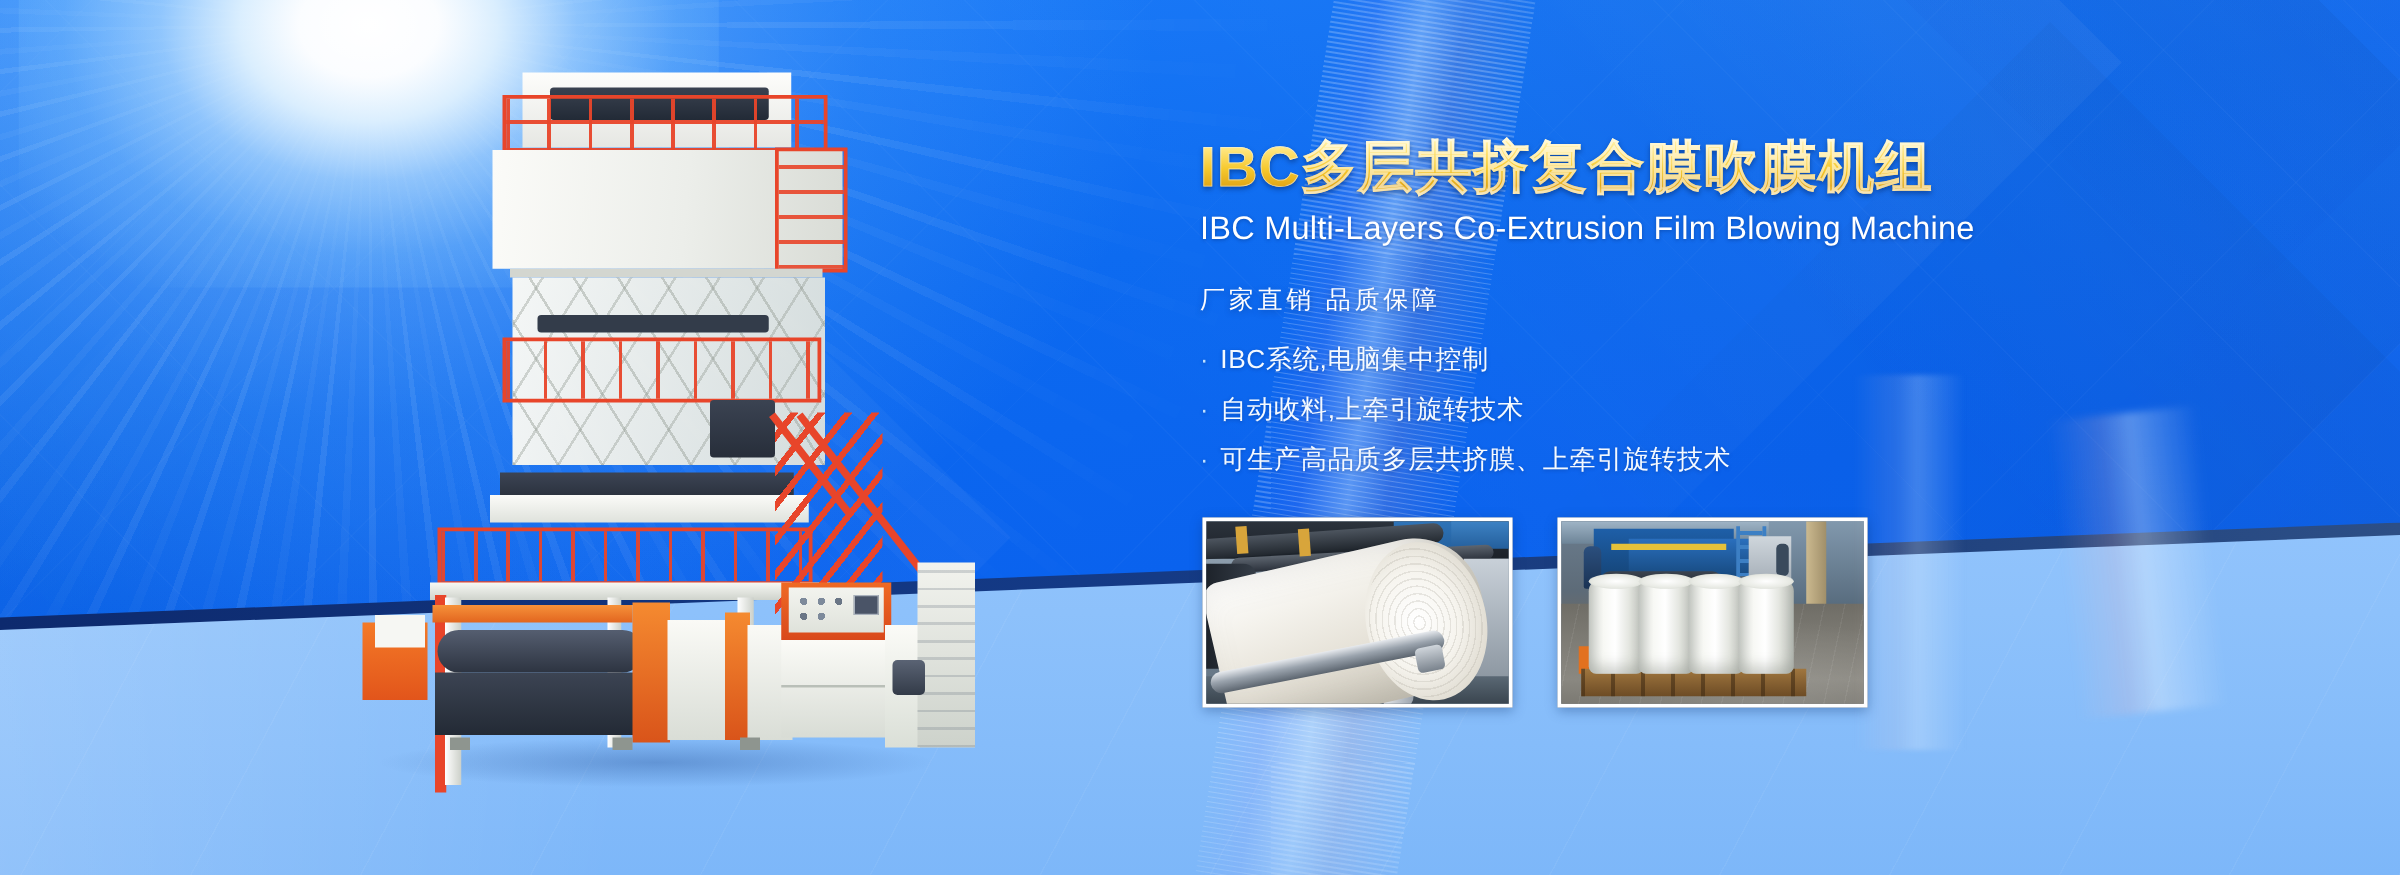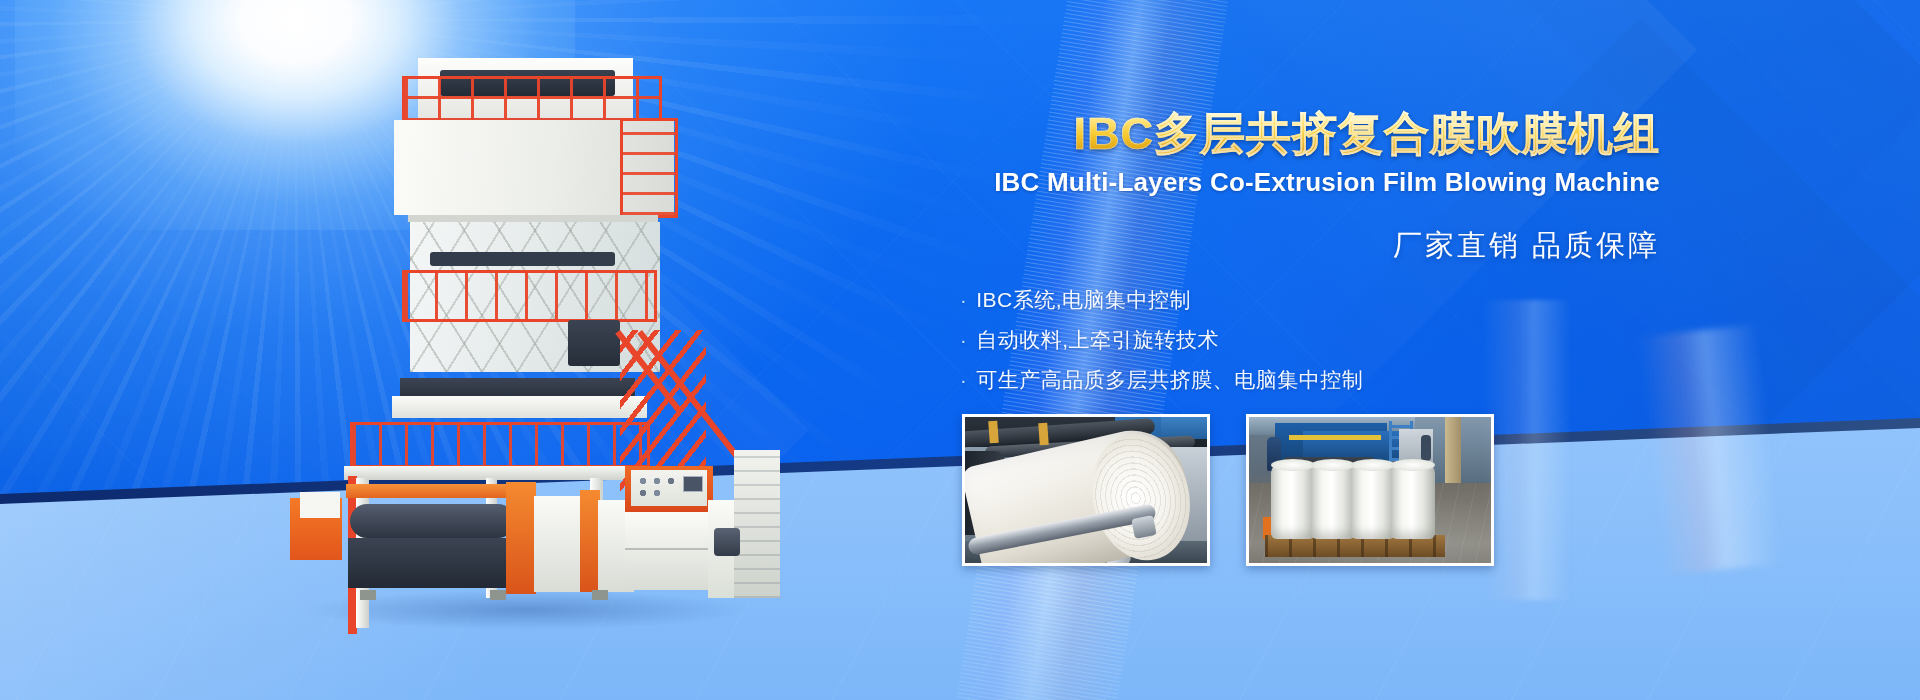--- a/index.html
+++ b/index.html
@@ -304,50 +304,49 @@
   .m-cab-motor { left: 424px; top: 498px; width: 26px; height: 28px; background:linear-gradient(180deg,#5a6374,#333b48); border-radius:4px;}
 
   
   .m-foot { top: 560px; width: 16px; height: 10px; background:#8e958f; }
 
   
   .text-block {
     position: absolute;
     left: 960px; top: 108px;
     width: 700px;
-    text-align: right;
   }
 
   .headline {
     font-size: 45px;
     font-weight: 700;
     letter-spacing: 1px;
     line-height: 1.16;
     background: linear-gradient(180deg, #fff8c8 0%, #ffe680 22%, #f6c92e 52%, #e2a818 78%, #ffe9a0 100%);
     -webkit-background-clip: text;
     background-clip: text;
     color: transparent;
     -webkit-text-stroke: 0.6px rgba(255,255,255,0.55);
     filter: drop-shadow(0 2px 2px rgba(0,30,90,0.45));
     white-space: nowrap;
   }
 
   .subhead-en {
     margin-top: 7px;
     font-size: 26px;
-    font-weight: 700;
+    font-weight: 400;
     color: #ffffff;
     letter-spacing: 0.2px;
     white-space: nowrap;
     text-shadow: 0 1px 3px rgba(0,40,110,0.45);
   }
 
   .tagline {
     margin-top: 28px;
-    font-size: 29px;
+    font-size: 20px;
     font-weight: 400;
     color: #fdfdff;
     letter-spacing: 3px;
     white-space: nowrap;
     text-shadow: 0 2px 5px rgba(0,40,110,0.40);
   }
 
   .bullets {
     margin-top: 20px;
     list-style: none;
@@ -581,21 +580,21 @@
       <li class="bullet">
         <span class="bullet-dot">·</span>
         <span>IBC系统,电脑集中控制</span>
       </li>
       <li class="bullet">
         <span class="bullet-dot">·</span>
         <span>自动收料,上牵引旋转技术</span>
       </li>
       <li class="bullet">
         <span class="bullet-dot">·</span>
-        <span>可生产高品质多层共挤膜、电脑集中控制</span>
+        <span>可生产高品质多层共挤膜、上牵引旋转技术</span>
       </li>
     </ul>
   </div>
 
   <div class="photos">
 
     <div class="photo">
       <div class="photo-inner">
         <div class="pp p1-bg"></div>
         <div class="pp p1-topbar"></div>

